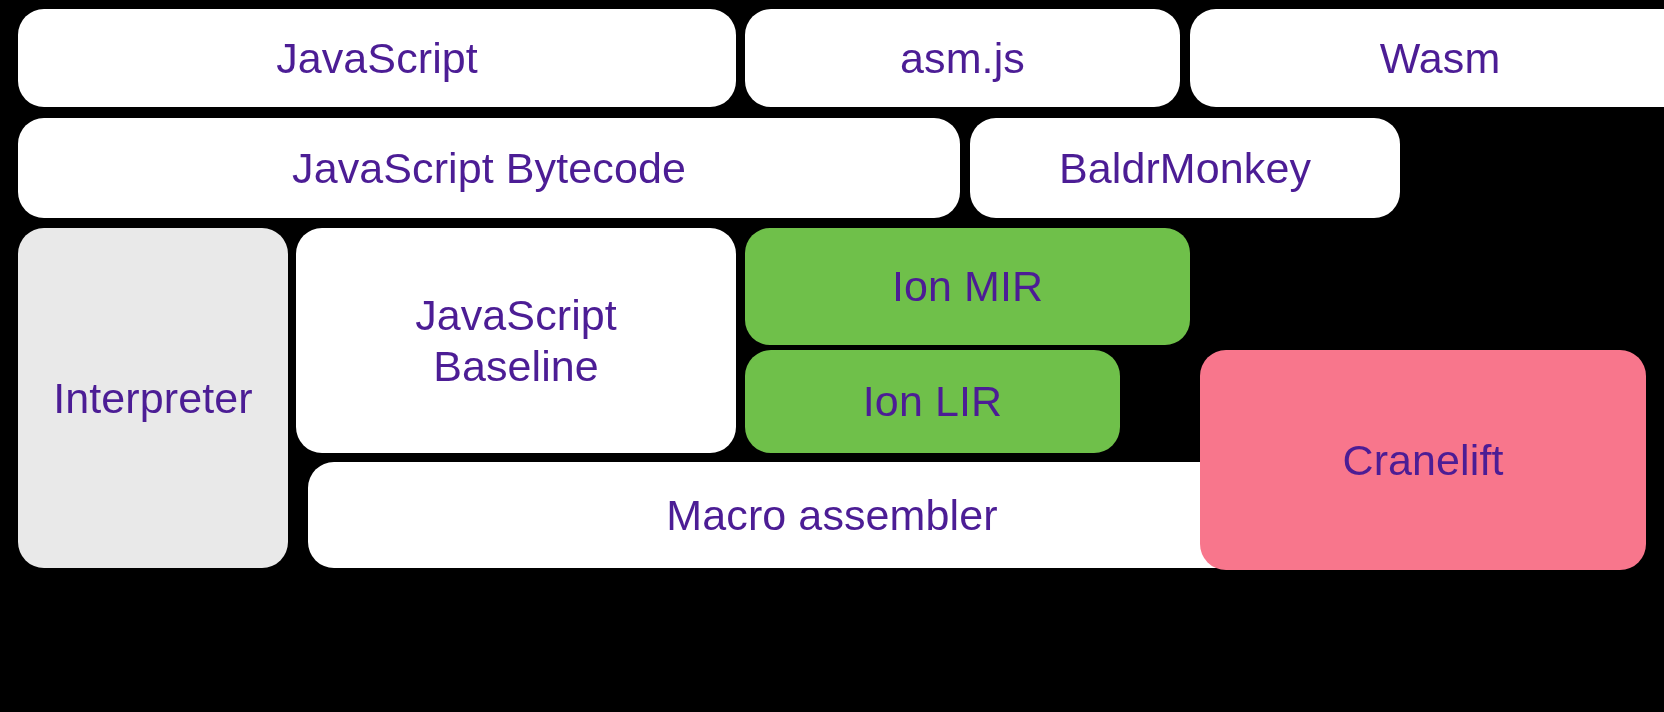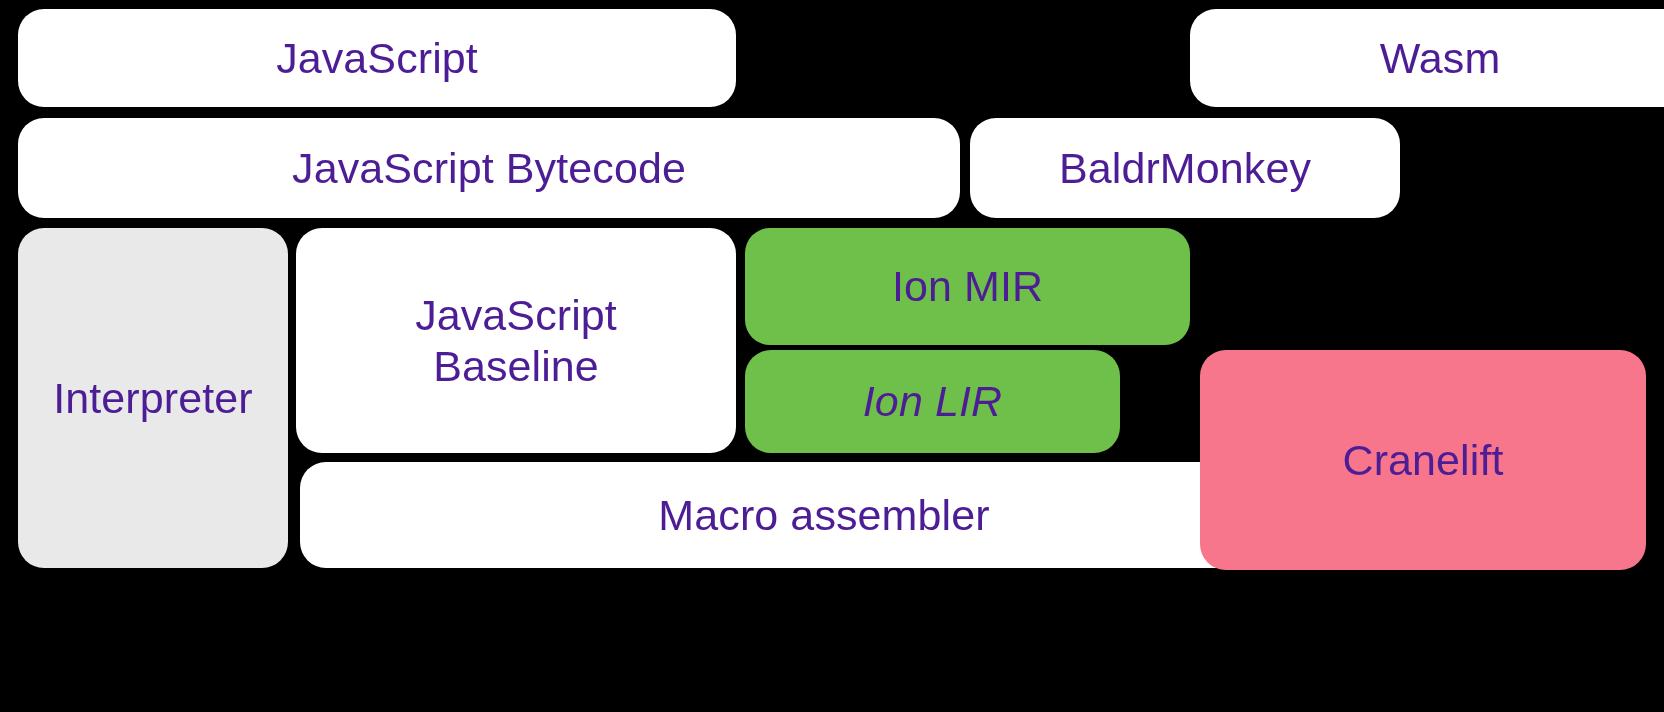--- a/index.html
+++ b/index.html
@@ -37,23 +37,24 @@
   }
   .node.gray   { background: #e9e9e9; }
   .node.green  { background: #6fc04a; }
   .node.pink   { background: #f8768c; }
 </style>
 </head>
 <body>
 
 <div id="diagram" style="background: rgb(0, 0, 0);">
     <div class="node" style="left: 18px; top: 9px; width: 718px; height: 98px;"><span>JavaScript</span></div>
+    <div class="node" style="left: 745px; top: 9px; width: 435px; height: 98px;"><span>asm.js</span></div>
     <div class="node" style="left: 1190px; top: 9px; width: 500px; height: 98px;"><span>Wasm</span></div>
     <div class="node" style="left: 970px; top: 118px; width: 430px; height: 100px;"><span>BaldrMonkey</span></div>
     <div class="node" style="left: 18px; top: 118px; width: 942px; height: 100px;"><span>JavaScript Bytecode</span></div>
     <div class="node gray" style="left: 18px; top: 228px; width: 270px; height: 340px;"><span>Interpreter</span></div>
     <div class="node" style="left: 296px; top: 228px; width: 440px; height: 225px;"><span>JavaScript
 Baseline</span></div>
     <div class="node green" style="left: 745px; top: 228px; width: 445px; height: 117px; border-radius: 25px;"><span>Ion MIR</span></div>
-    <div class="node green" style="left: 745px; top: 350px; width: 375px; height: 103px; font-style: italic;"><span>Ion LIR</span></div>
-    <div class="node" style="left: 300px; top: 462px; width: 1048px; height: 106px;"><span>Macro assembler</span></div>
+    <div class="node green" style="left: 745px; top: 350px; width: 375px; height: 103px;"><span>Ion LIR</span></div>
+    <div class="node" style="left: 308px; top: 462px; width: 1048px; height: 106px;"><span>Macro assembler</span></div>
     <div class="node pink" style="left: 1200px; top: 350px; width: 446px; height: 220px;"><span>Cranelift</span></div>
   </div>
 
 </body></html>

